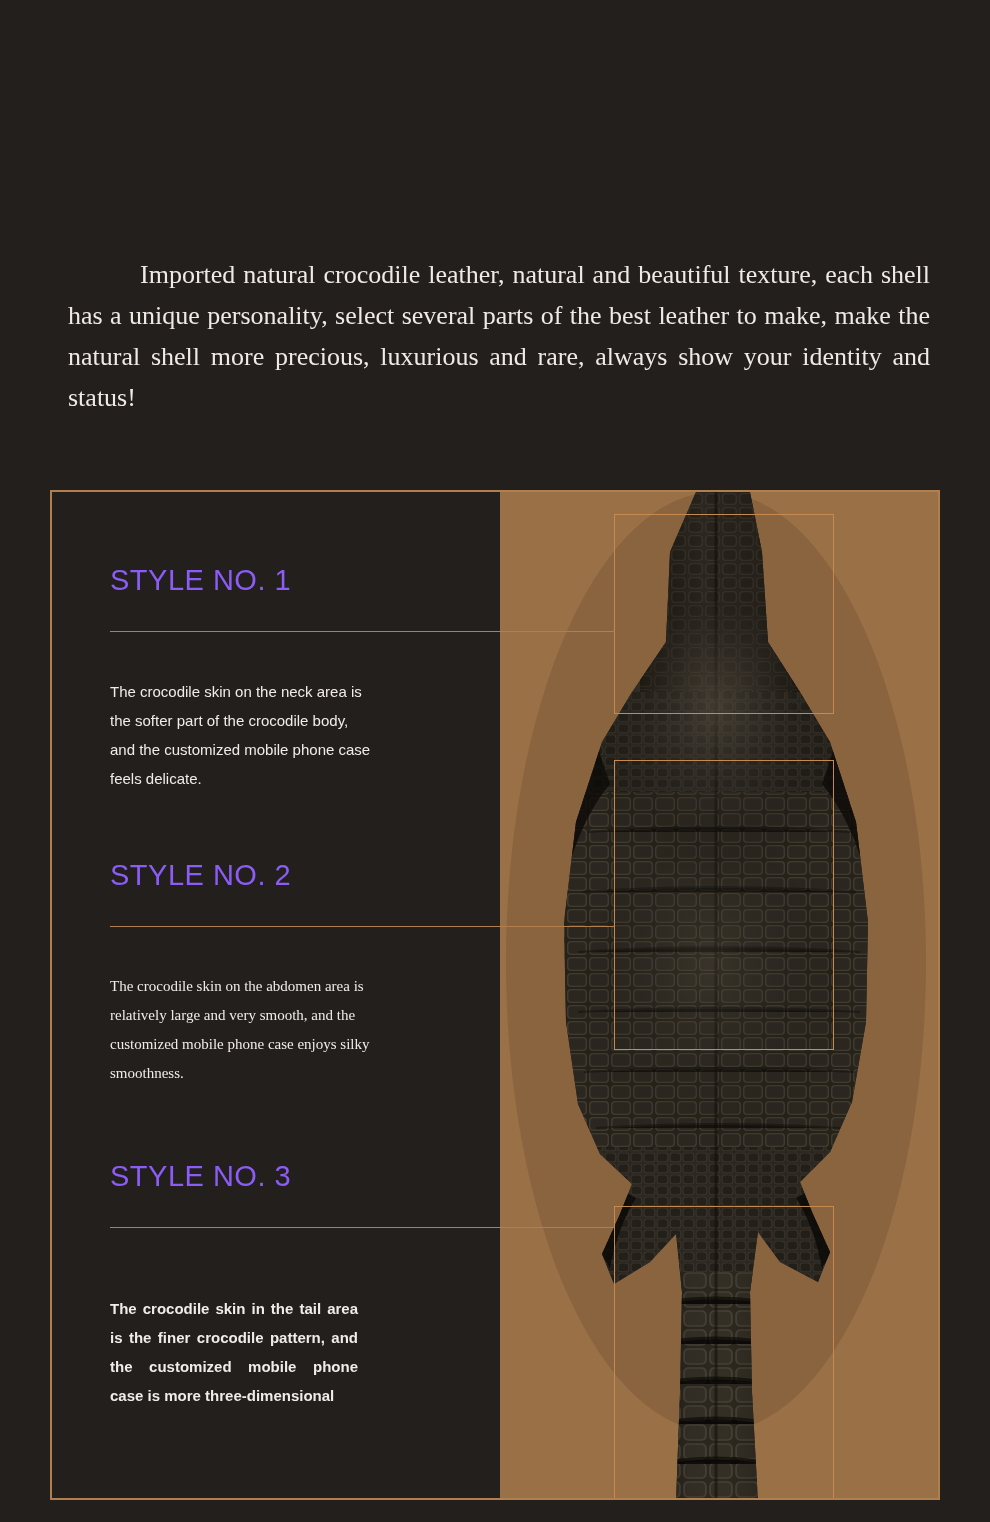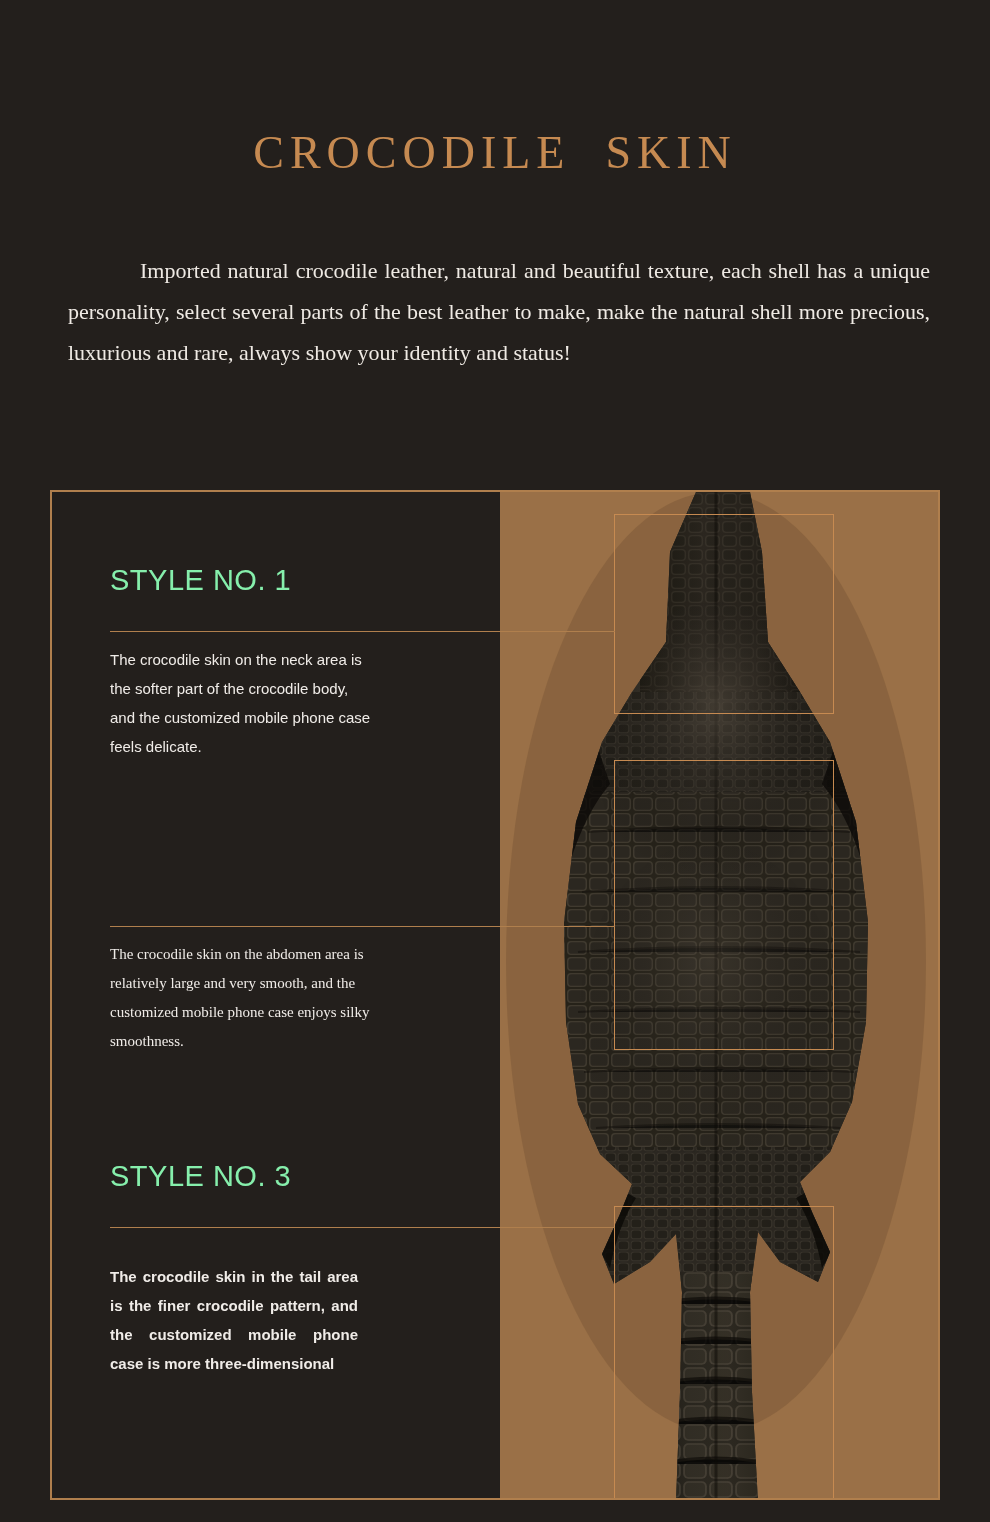--- a/index.html
+++ b/index.html
@@ -34,21 +34,21 @@
     color: #c68a51;
     font-weight: normal;
     white-space: pre;
   }
   .intro {
     position: absolute;
     top: 228px;
     left: 68px;
     width: 862px;
     font-family: "Liberation Serif", serif;
-    font-size: 22px;
+    font-size: 26px;
     line-height: 41px;
     color: #efeae4;
     text-align: justify;
     text-indent: 72px;
     text-justify: inter-word;
   }
 
   
   .panel {
     position: absolute;
@@ -83,38 +83,39 @@
   }
 
   
   .style-block {
     position: absolute;
     left: 58px;
     width: 380px;
   }
   .style-head {
     font-size: 29px;
-    color: #86efac;
+    color: #8b5cf6;
     letter-spacing: 0.5px;
     font-family: "Liberation Sans", sans-serif;
     margin: 0 0 14px 0;
     white-space: pre;
   }
   .rule {
     position: absolute;
     left: 58px;
     width: 398px;
     height: 1px;
     background: #b07f4d;
   }
   .style-body {
     font-size: 15px;
     line-height: 29px;
     color: #f0ece8;
     width: 262px;
+    margin-top: 32px;
   }
   .style-body.justify {
     text-align: justify;
     text-justify: inter-word;
     width: 248px;
     font-weight: bold;
   }
 
   
   .connector {
@@ -128,21 +129,20 @@
     position: absolute;
     border: 1px solid #c68a51;
     box-sizing: border-box;
   }
 </style>
 </head>
 <body>
 
 <div class="page">
 
-  <h1 class="title">CROCODILE  SKIN</h1>
 
   <p class="intro">Imported natural crocodile leather, natural and beautiful texture, each shell has a unique personality, select several parts of the best leather to make, make the natural shell more precious, luxurious and rare, always show your identity and status!</p>
 
   <div class="panel">
 
     <div class="tan-col"></div>
 
     <div class="croc-wrap">
       <svg width="442" height="1010" viewBox="0 0 442 1010" xmlns="http://www.w3.org/2000/svg">
         <defs>
@@ -257,20 +257,23 @@
 
     <div class="style-block" style="top:72px;">
       <div class="style-head">STYLE NO. 1</div>
     </div>
     <div class="rule" style="top:139px;"></div>
     <div class="connector" style="left:456px; top:139px; width:107px;"></div>
     <div class="style-block" style="top:153px;">
       <div class="style-body">The crocodile skin on the neck area is the softer part of the crocodile body, and the customized mobile phone case feels delicate.</div>
     </div>
 
+    <div class="style-block" style="top:367px;">
+      <div class="style-head">STYLE NO. 2</div>
+    </div>
     <div class="rule" style="top:434px;"></div>
     <div class="connector" style="left:456px; top:434px; width:107px;"></div>
     <div class="style-block" style="top:448px;font-family:Liberation Serif, serif;">
       <div class="style-body">The crocodile skin on the abdomen area is relatively large and very smooth, and the customized mobile phone case enjoys silky smoothness.</div>
     </div>
 
     <div class="style-block" style="top:668px;">
       <div class="style-head">STYLE NO. 3</div>
     </div>
     <div class="rule" style="top:735px;"></div>

